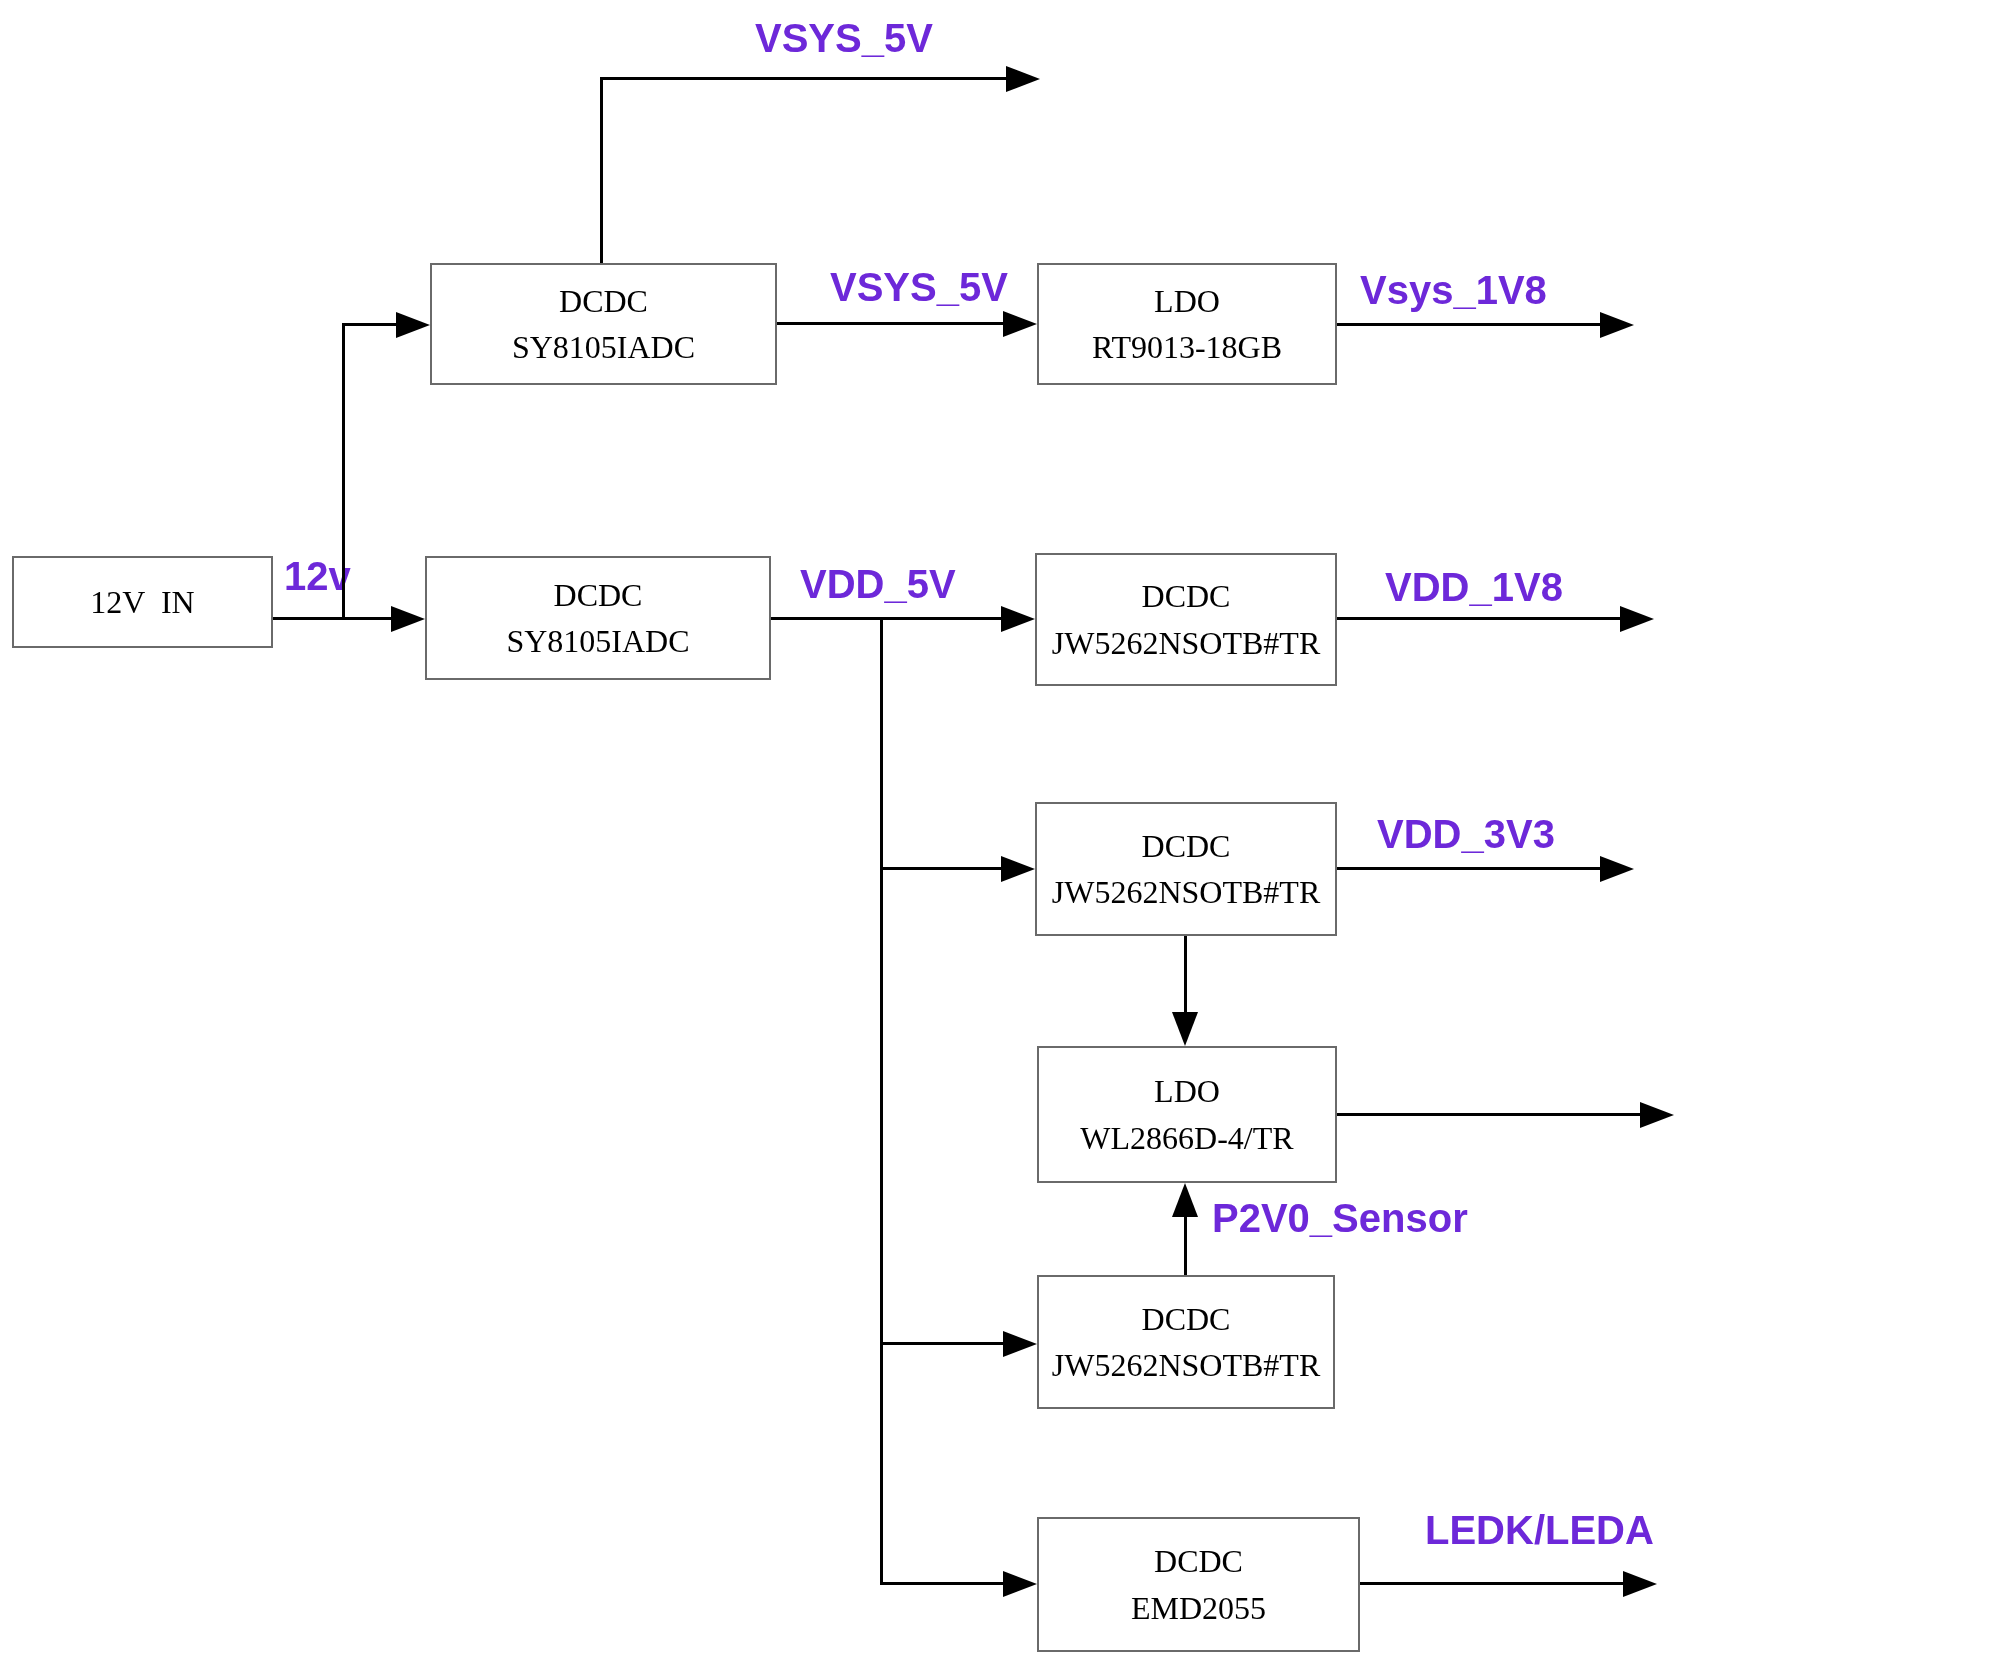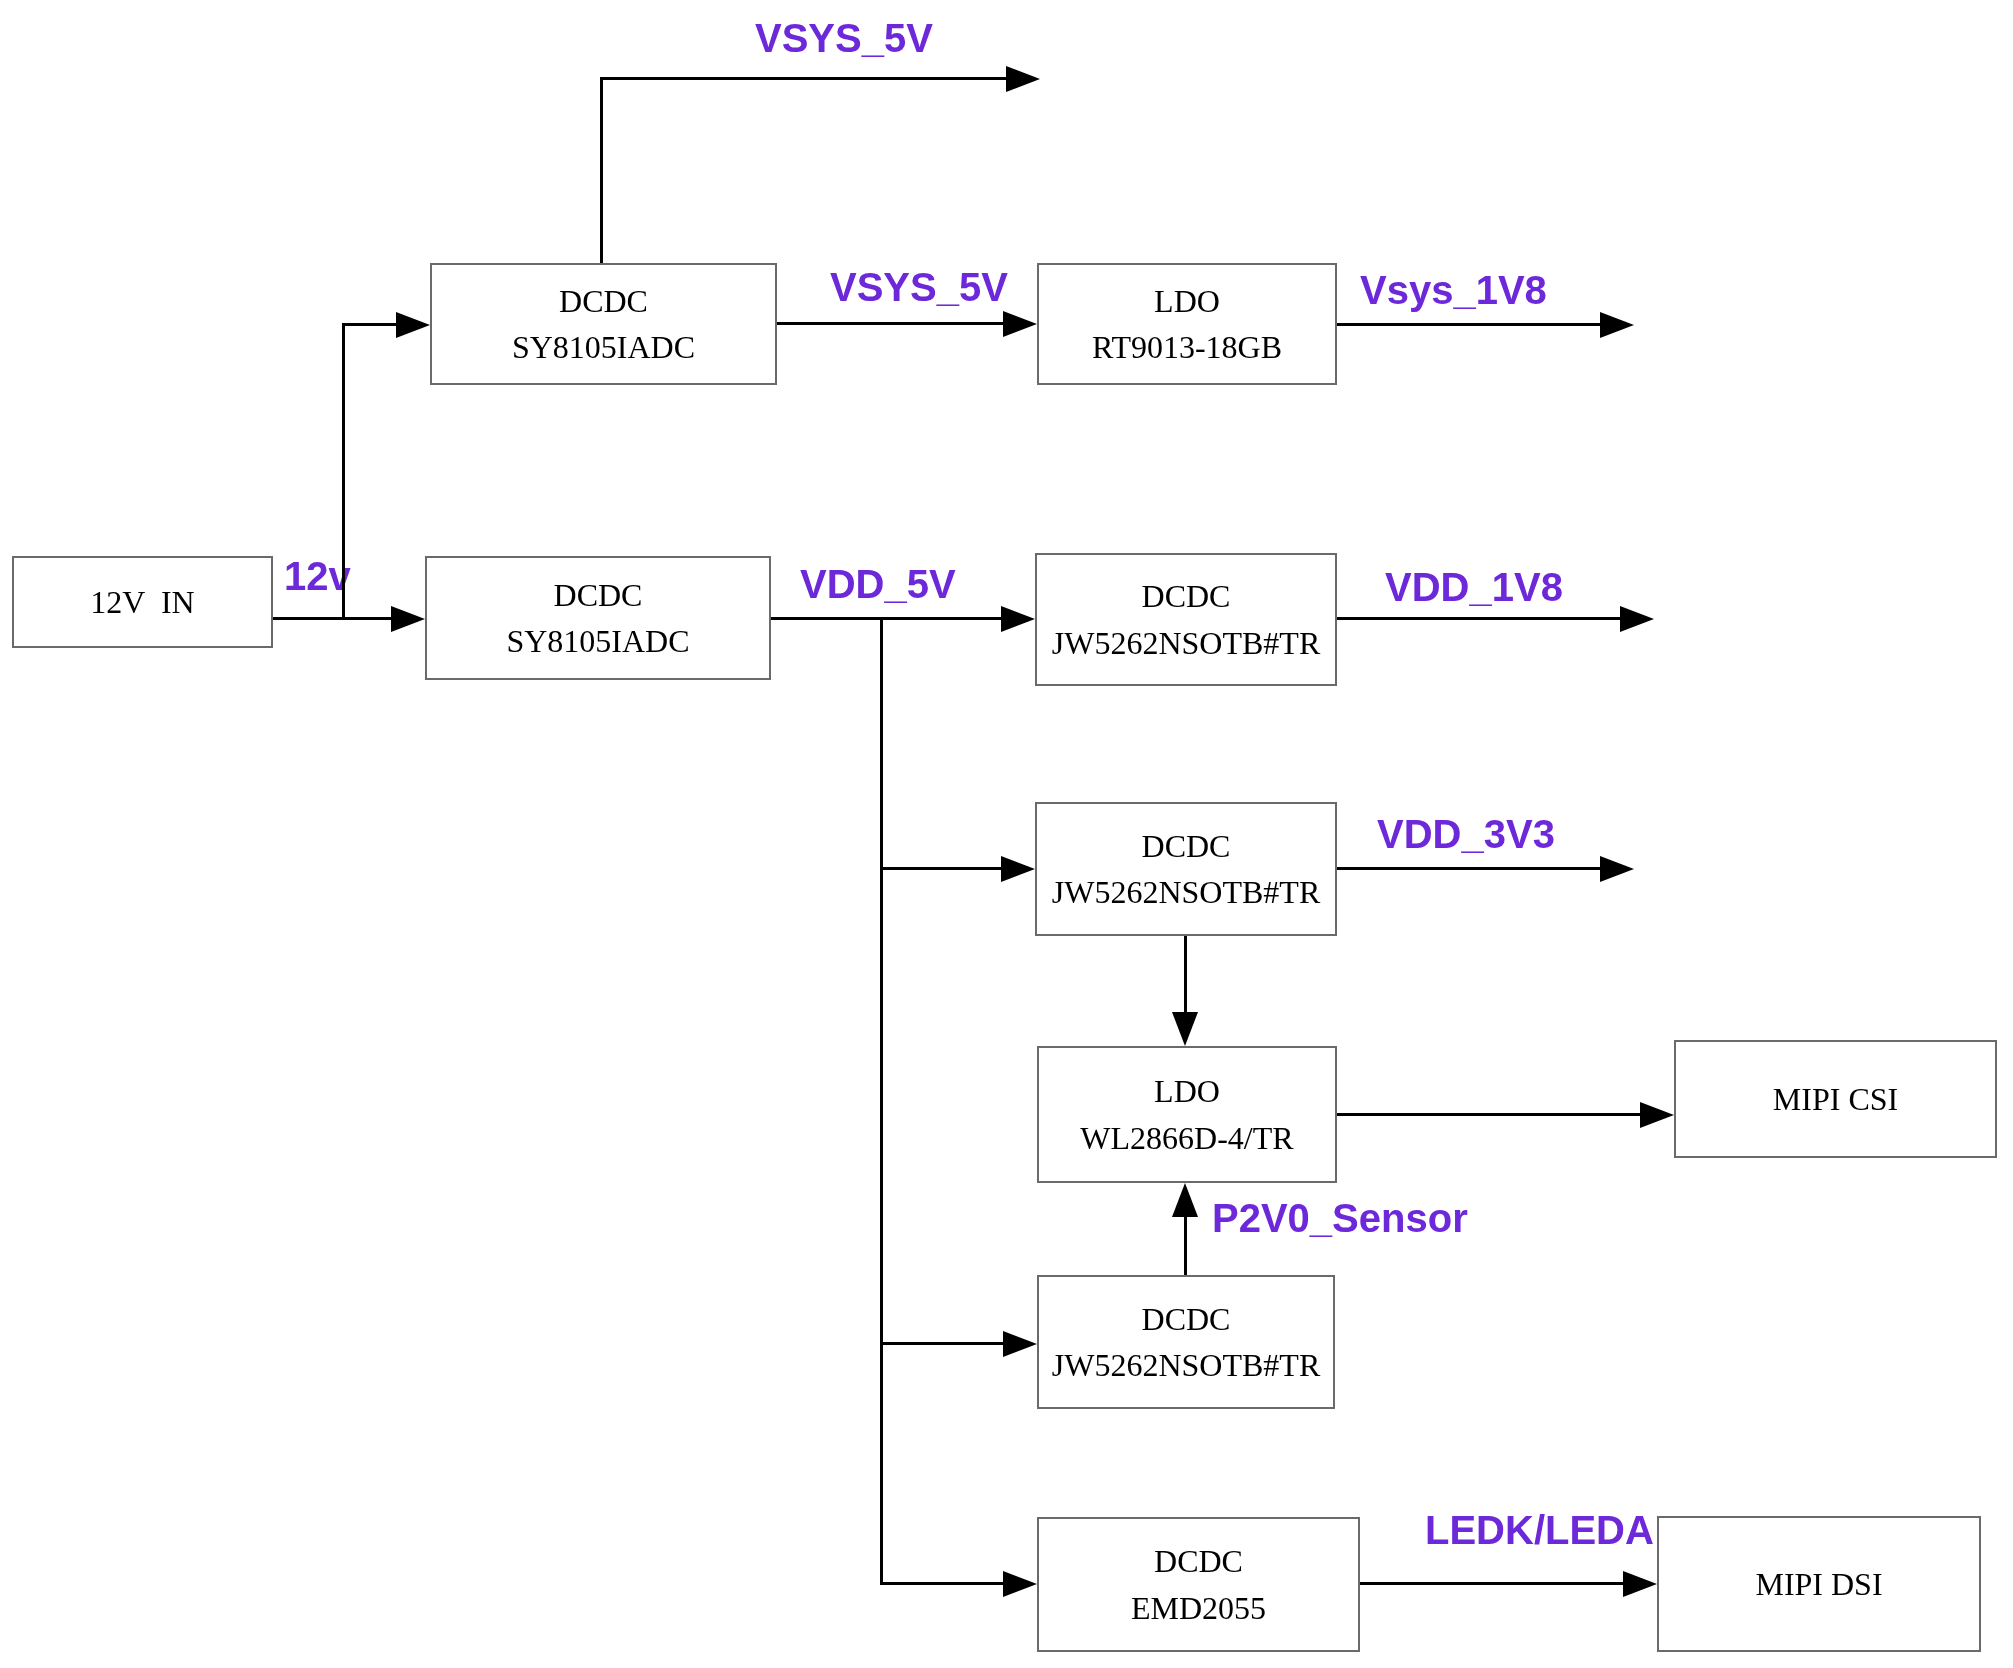--- a/index.html
+++ b/index.html
@@ -52,37 +52,31 @@
   <div class="box" style="left:1035px;top:802px;width:302px;height:134px">
     <div class="bl">DCDC</div>
     <div class="bl">JW5262NSOTB#TR</div>
   </div>
 
   <div class="box" style="left:1037px;top:1046px;width:300px;height:137px">
     <div class="bl">LDO</div>
     <div class="bl">WL2866D-4/TR</div>
   </div>
 
-  <div class="box" style="left:1674px;top:1040px;width:323px;height:118px">
-    <div class="bl">MIPI CSI</div>
-  </div>
 
   <div class="box" style="left:1037px;top:1275px;width:298px;height:134px">
     <div class="bl">DCDC</div>
     <div class="bl">JW5262NSOTB#TR</div>
   </div>
 
   <div class="box" style="left:1037px;top:1517px;width:323px;height:135px">
     <div class="bl">DCDC</div>
     <div class="bl">EMD2055</div>
   </div>
 
-  <div class="box" style="left:1657px;top:1516px;width:324px;height:136px">
-    <div class="bl">MIPI DSI</div>
-  </div>
 
   <div class="lbl" style="left:755px;top:16px">VSYS_5V</div>
   <div class="lbl" style="left:830px;top:265px">VSYS_5V</div>
   <div class="lbl" style="left:1360px;top:268px">Vsys_1V8</div>
   <div class="lbl" style="left:284px;top:554px">12v</div>
   <div class="lbl" style="left:800px;top:562px">VDD_5V</div>
   <div class="lbl" style="left:1385px;top:565px">VDD_1V8</div>
   <div class="lbl" style="left:1377px;top:812px">VDD_3V3</div>
   <div class="lbl reg" style="left:1212px;top:1196px">P2V0_Sensor</div>
   <div class="lbl" style="left:1425px;top:1508px">LEDK/LEDA</div>

